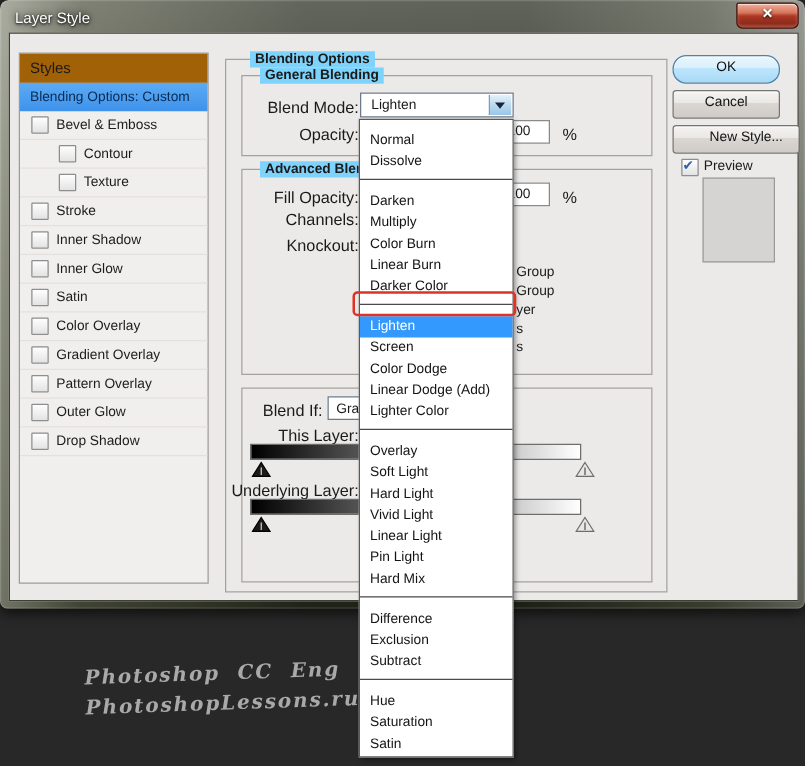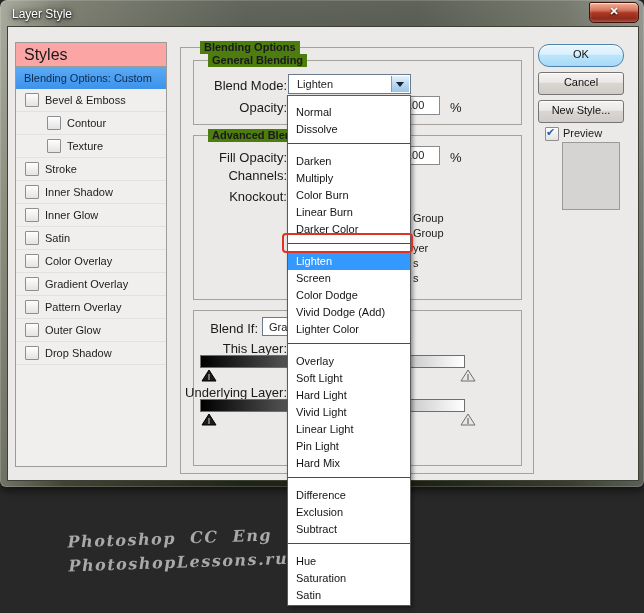--- a/index.html
+++ b/index.html
@@ -37,22 +37,22 @@
     position:absolute; left:7px; top:26px; width:630px; height:453px;
     background:#ECEAE8; border:1px solid #3d4034;
   }
 
   
   .sidebar {
     position:absolute; left:15px; top:42px; width:152px; height:425px;
     background:#F0EFED; border:1px solid #9E9A96; box-sizing:border-box;
   }
   .sb-header {
-    height:23px; line-height:23px; padding-left:8px; font-size:16px; color:#1a1a1a;
-    border-bottom:1px solid #9E9A96; background:#fca5a5;
+    height:23px; line-height:23px; padding-left:8px; font-size:12px; color:#1a1a1a;
+    border-bottom:1px solid #9E9A96; background:#a16207;
   }
   .sb-selected {
     height:22px; display:flex; align-items:center; padding-left:8px;
     background:linear-gradient(180deg,#5AAAF5,#3E92EA);
     color:#092b52; font-size:11px;
   }
   .sb-row {
     height:22px; display:flex; align-items:center; padding-left:9px;
     border-bottom:1px solid #E3E1DF; font-size:11px; color:#1c1c1c;
   }
@@ -66,21 +66,21 @@
   .cb.checked::after {
     content:"✔"; position:absolute; left:0px; top:-2px;
     font-size:11px; color:#2B5FB0;
   }
   .sb-label { white-space:nowrap; }
 
   
   .gbox { position:absolute; border:1px solid #A5A29D; background:transparent; }
   .gtitle {
     position:absolute; font-size:11px; font-weight:bold; color:#1a1a1a;
-    background:#4d7c0f; padding:0 4px; line-height:13px; white-space:nowrap;
+    background:#7dd3fc; padding:0 4px; line-height:13px; white-space:nowrap;
   }
 
   
   .combo {
     position:absolute; background:#fff; border:1px solid #6B7B8C;
     font-size:11px; color:#1a1a1a; box-sizing:border-box;
   }
   .combo .combo-text { position:absolute; left:8px; top:2px; line-height:14px; white-space:nowrap; }
   .combo .combo-arrow {
     position:absolute; right:1px; top:1px; bottom:1px; width:17px;
@@ -294,21 +294,21 @@
     <polygon points="8,1 15,12 1,12" fill="#1a1a1a" stroke="#000" stroke-width="1"></polygon>
       <rect x="7.5" y="5" width="1" height="6" fill="#cfcfcf"></rect>
   </svg>
   <svg class="slider" style="left:460px; top:413px;" viewBox="0 0 16 13">
     <polygon points="8,1 15,12 1,12" fill="#E9E7E5" stroke="#6e6e6e" stroke-width="1"></polygon>
       <rect x="7.5" y="5" width="1" height="6" fill="#555"></rect>
   </svg>
 
   <div class="btn default" style="top:44px;border-radius:11px;">OK</div>
   <div class="btn" style="top:72px;">Cancel</div>
-  <div class="btn" style="top:100px;">New Style...</div>
+  <div class="btn" style="top:100px;padding-left:16px;">New Style...</div>
   <span class="cb checked preview-cb"></span>
   <div class="preview-lbl">Preview</div>
   <div class="swatch"></div>
 
   <div class="dd-panel">
 
       <div class="dd-item">
         <span>Normal</span>
       </div>
 
@@ -350,21 +350,21 @@
 
       <div class="dd-item">
         <span>Screen</span>
       </div>
 
       <div class="dd-item">
         <span>Color Dodge</span>
       </div>
 
       <div class="dd-item">
-        <span>Vivid Dodge (Add)</span>
+        <span>Linear Dodge (Add)</span>
       </div>
 
       <div class="dd-item">
         <span>Lighter Color</span>
       </div>
 
       <div class="dd-item sep">
         
       </div>
 

